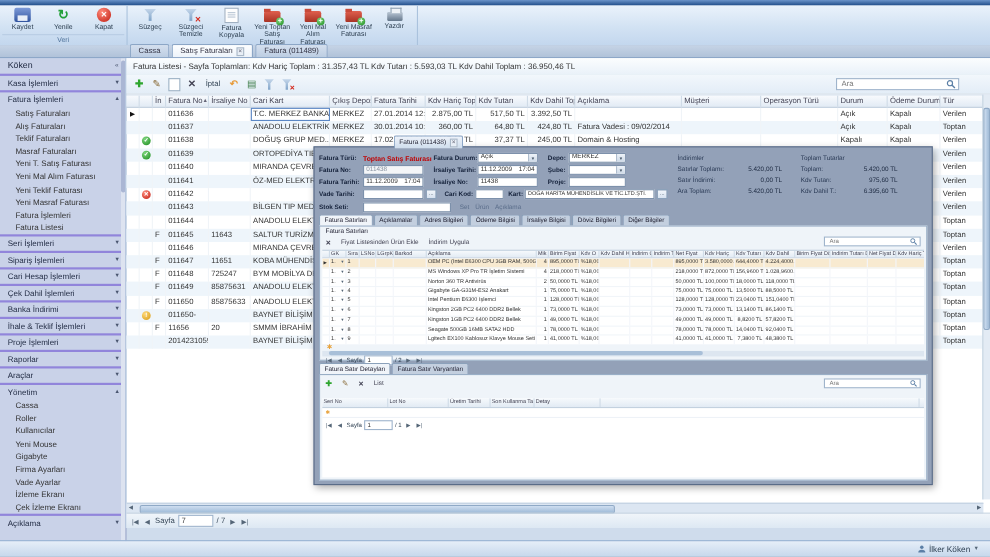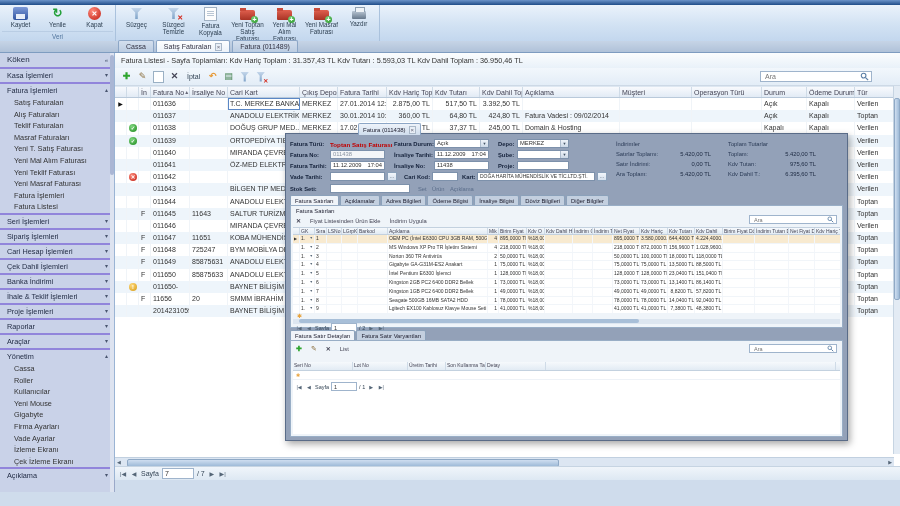--- a/index.html
+++ b/index.html
@@ -1152,13 +1152,21 @@
           <span>Sayfa</span>
           <input class="pinput" value="1" style="">
           <span>/ 1</span>
           <span class="pbtn">▶</span>
           <span class="pbtn">▶|</span>
         </div>
       </div>
     </div>
   </div>
 
+  <div class="statusbar">
+    <svg width="8" height="8" viewBox="0 0 10 10">
+        <circle cx="5" cy="3" r="2" fill="#5b7fa6"></circle>
+        <path d="M1 9 Q1 6 5 6 Q9 6 9 9 Z" fill="#5b7fa6"></path>
+      </svg>
+    <span>İlker Köken</span>
+    <span style="font-size:5px;color:#567;">▼</span>
+  </div>
 </div>
 
 </body></html>

